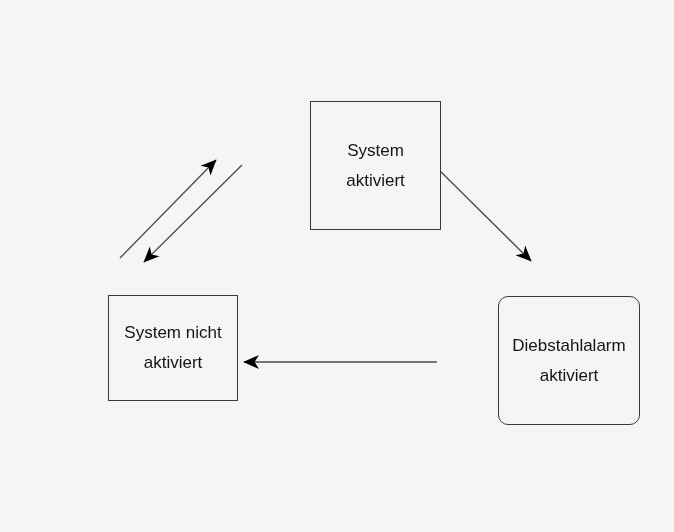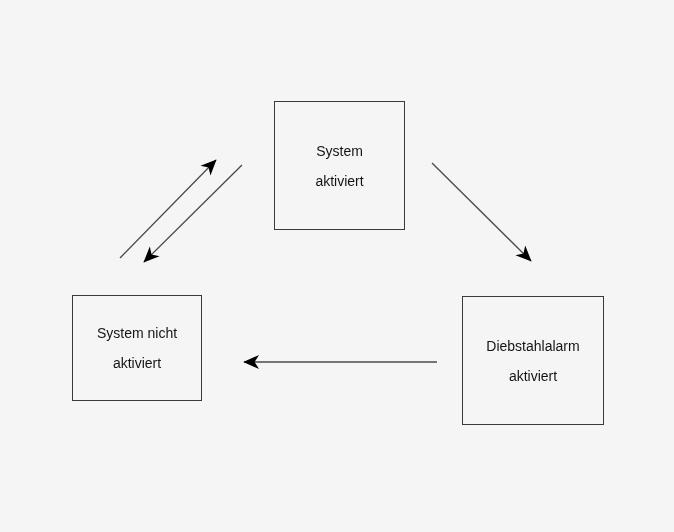--- a/index.html
+++ b/index.html
@@ -40,28 +40,29 @@
   }
   .node {
     position: absolute;
     display: flex;
     flex-direction: column;
     align-items: center;
     justify-content: center;
     border: 1px solid var(--box-border);
     background: var(--background);
     color: var(--text);
-    font-size: 14px;
+    font-size: 17px;
     line-height: 30px;
     text-align: center;
     white-space: nowrap;
+    margin-left: 36px;
   }
   #node-system-aktiviert        { left: 274px; top: 101px; width: 131px; height: 129px; }
   #node-system-nicht-aktiviert  { left:  72px; top: 295px; width: 130px; height: 106px; }
-  #node-diebstahlalarm          { left: 462px; top: 296px; width: 142px; height: 129px; }
+  #node-diebstahlalarm          { left: 462px; top: 296px; width: 142px; height: 129px; border-radius: 10px; }
 </style>
 </head>
 <body>
 
 <div class="canvas">
 
   <svg class="edges" viewBox="0 0 674 532" xmlns="http://www.w3.org/2000/svg">
     <defs>
       <marker id="arrowhead" viewBox="0 0 12 12" refX="10.5" refY="6" markerWidth="15" markerHeight="15" orient="auto" markerUnits="userSpaceOnUse">
         <path d="M 1 1.6 L 11 6 L 1 10.4 L 3.8 6 Z"></path>

